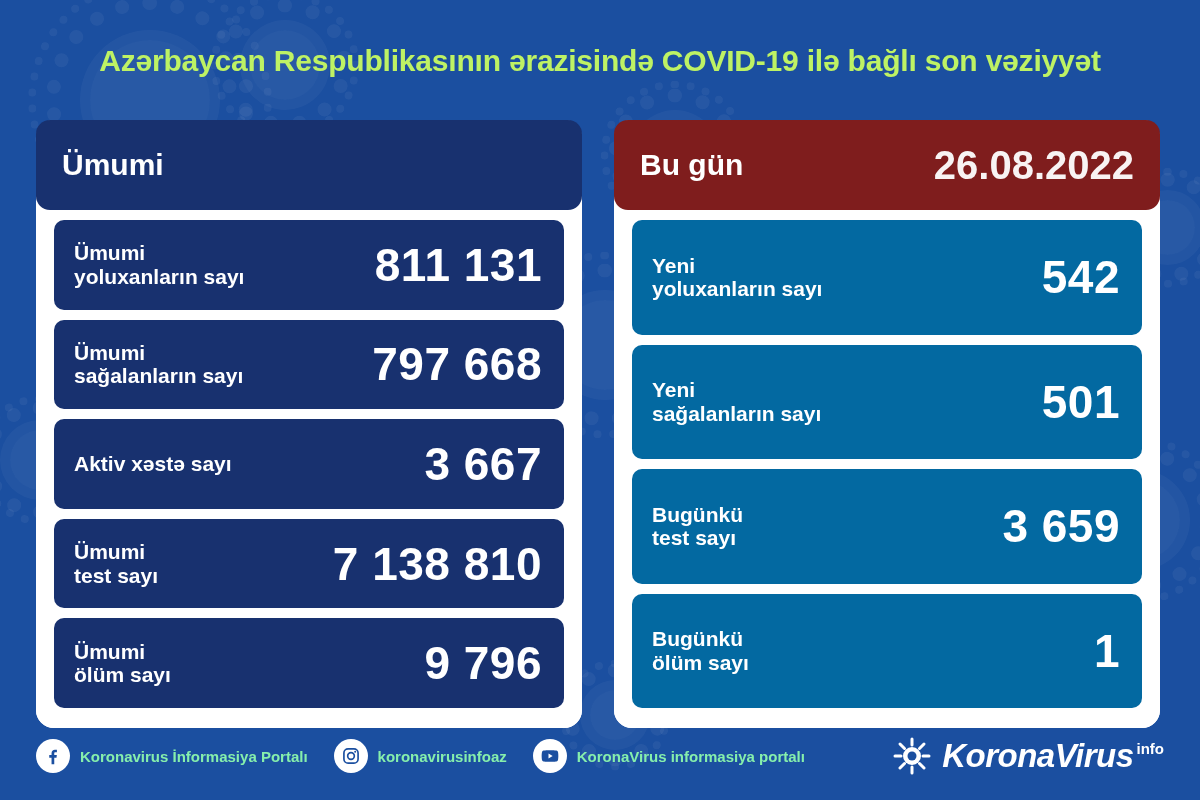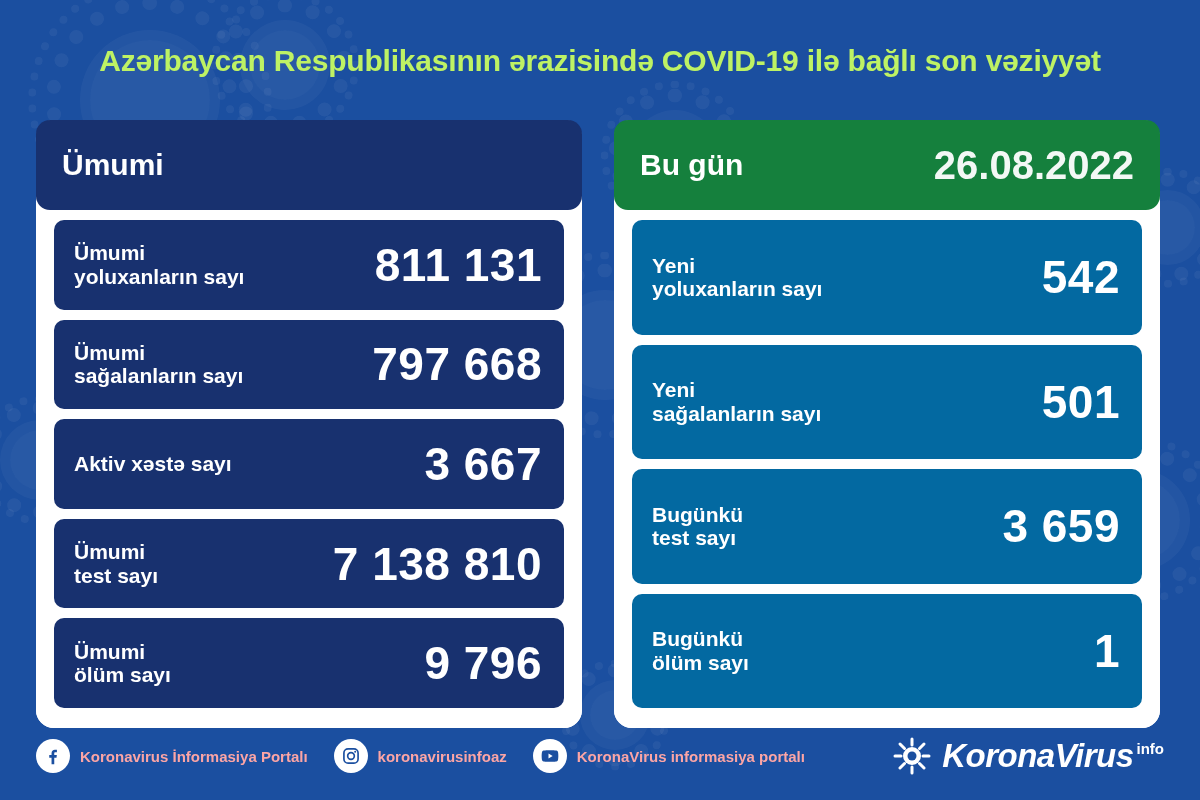--- a/index.html
+++ b/index.html
@@ -89,21 +89,21 @@
     margin: 0;
     display: flex;
     align-items: center;
     justify-content: space-between;
     padding: 0 26px;
     box-sizing: border-box;
     position: relative;
     z-index: 2;
   }
   .panel-head.total { background: #18316f; }
-  .panel-head.today { background: #15803d; text-align: center; }
+  .panel-head.today { background: #7f1d1d; text-align: center; }
 
   .panel-head .title {
     color: #ffffff;
     font-size: 30px;
     font-weight: bold;
   }
   .panel-head .date {
     color: #ffffff;
     font-size: 40px;
     font-weight: bold;
@@ -173,21 +173,21 @@
     background: #ffffff;
     color: #1b4fa0;
     display: flex;
     align-items: center;
     justify-content: center;
     margin-right: 10px;
     flex: none;
   }
   .social .circle svg { display:block; }
   .social .txt {
-    color: #fca5a5;
+    color: #86efac;
     font-size: 15px;
     font-weight: bold;
     white-space: nowrap;
   }
 
   .brand {
     margin-left: auto;
     display: flex;
     align-items: center;
   }

